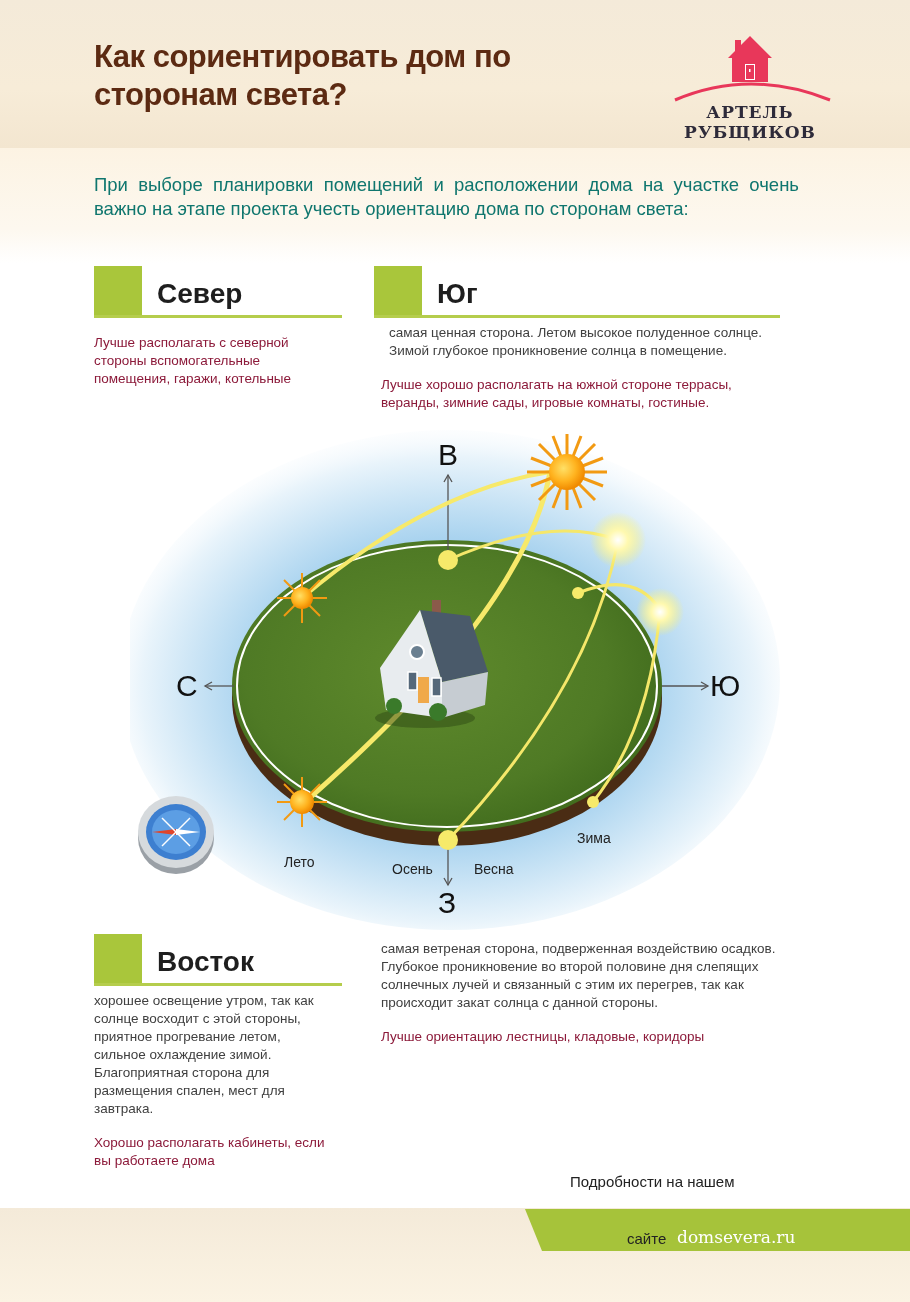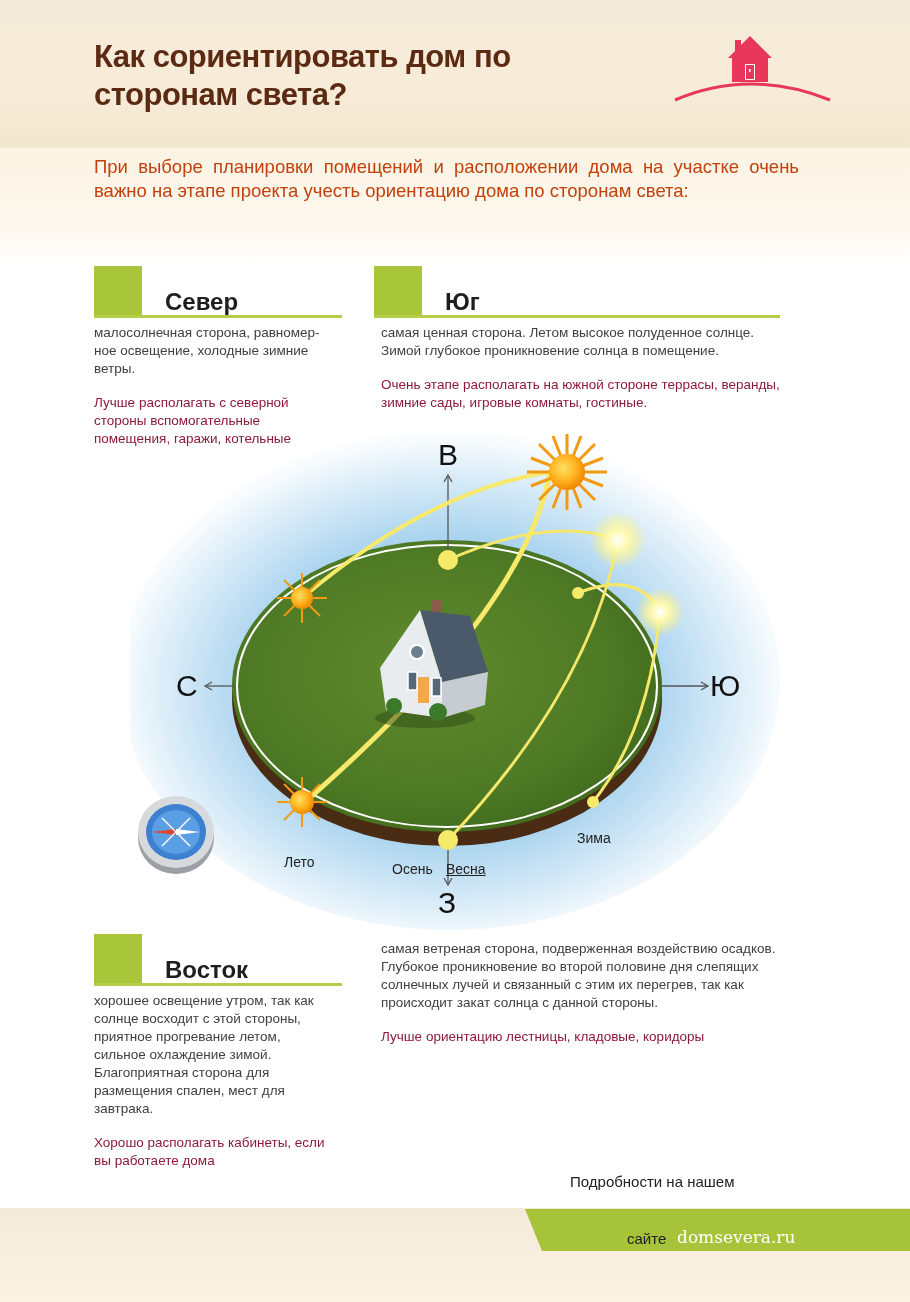--- a/index.html
+++ b/index.html
@@ -2,27 +2,27 @@
 <html><head>
 <meta charset="utf-8">
 <style>
   html,body{margin:0;padding:0;}
   body{width:910px;height:1302px;position:relative;overflow:hidden;background:#ffffff;font-family:"Liberation Sans","DejaVu Sans",sans-serif;}
   .header-band{position:absolute;left:0;top:0;width:910px;height:148px;background:linear-gradient(180deg,#f4ead9 0%,#f7ecd8 60%,#f3e6d0 100%);}
   .cream-band{position:absolute;left:0;top:148px;width:910px;height:115px;background:linear-gradient(180deg,#fcf3e3 0%,#fdf8ef 70%,#ffffff 100%);}
   .page-title{position:absolute;left:94px;top:38px;width:540px;font-size:31px;line-height:38px;font-weight:bold;color:#5c2a12;letter-spacing:-0.5px;margin:0;}
   .logo{position:absolute;left:660px;top:30px;width:190px;height:100px;}
   .logo-text{position:absolute;left:0;top:72px;width:180px;text-align:center;font-family:"DejaVu Serif",serif;font-size:17px;letter-spacing:1px;color:#2e2b3a;font-weight:bold;}
-  .intro{position:absolute;left:94px;top:155px;width:705px;font-size:18.5px;line-height:24px;color:#c2410c;text-align:justify;margin:0;}
+  .intro{position:absolute;left:94px;top:173px;width:705px;font-size:18.5px;line-height:24px;color:#0f766e;text-align:justify;margin:0;}
 
   .section{position:absolute;}
   .sec-head{position:relative;height:52px;}
   .sec-square{position:absolute;left:0;top:0;width:48px;height:52px;background:#a9c63b;}
   .sec-line{position:absolute;left:0;bottom:0;height:3px;background:#b5cd4c;}
-  .sec-title{position:absolute;left:63px;top:6px;font-size:24px;font-weight:bold;color:#1e1e1e;line-height:44px;margin:8px;}
+  .sec-title{position:absolute;left:63px;top:6px;font-size:28px;font-weight:bold;color:#1e1e1e;line-height:44px;margin:0;}
   .sec-body{font-size:13.5px;line-height:18px;color:#404040;margin:6px 0 0 0;}
   .sec-note{font-size:13.5px;line-height:18px;color:#8c1a3a;margin:16px 0 0 0;}
 
   .diagram{position:absolute;left:130px;top:430px;width:650px;height:500px;}
   .dir-label{position:absolute;font-size:30px;color:#111;line-height:30px;}
   .season{position:absolute;font-size:14px;color:#222;}
 
   .footer-band{position:absolute;left:0;top:1208px;width:910px;height:94px;background:linear-gradient(180deg,#f4ead9 0%,#fbf3e3 100%);}
   .footer-ribbon{position:absolute;left:525px;top:1209px;width:385px;height:42px;background:#a6c33a;clip-path:polygon(0 0,100% 0,100% 100%,17px 100%);}
   .footer-text1{position:absolute;left:570px;top:1173px;font-size:15px;color:#222;line-height:17px;text-align:center;}
@@ -39,42 +39,42 @@
 
 <div class="logo">
   <svg width="190" height="75" viewBox="0 0 190 75">
     <path d="M15 70 Q90 38 170 70" stroke="#e8375a" stroke-width="3" fill="none"></path>
     <polygon points="90,6 68,28 72,28 72,52 108,52 108,28 112,28" fill="#e8375a"></polygon>
     <rect x="75" y="10" width="6" height="14" fill="#e8375a"></rect>
     <rect x="85" y="34" width="10" height="16" fill="#ffffff"></rect>
     <rect x="86" y="35" width="8" height="14" fill="#e8375a"></rect>
     <rect x="89" y="39" width="1.5" height="3" fill="#ffffff"></rect>
   </svg>
+  <div class="logo-text">АРТЕЛЬ РУБЩИКОВ</div>
 </div>
 
 <p class="intro">При выборе планировки помещений и расположении дома на участке очень важно на этапе проекта учесть ориентацию дома по сторонам света:</p>
 
 <div class="section" style="left:94px;top:266px;width:250px;">
   <div class="sec-head">
     <div class="sec-square"></div>
     <div class="sec-line" style="width:248px;"></div>
     <h2 class="sec-title">Север</h2>
   </div>
-  <p class="sec-body" style="width:245px;">малосолнечная сторона, равномер-ное освещение, холодные зимние ветры.</p>
   <p class="sec-note" style="width:220px;">Лучше располагать с северной стороны вспомогательные помещения, гаражи, котельные</p>
 </div>
 
 <div class="section" style="left:374px;top:266px;width:410px;">
   <div class="sec-head">
     <div class="sec-square"></div>
     <div class="sec-line" style="width:406px;"></div>
     <h2 class="sec-title">Юг</h2>
   </div>
-  <p class="sec-body" style="width:410px;margin-left:7px;">самая ценная сторона. Летом высокое полуденное солнце. Зимой глубокое проникновение солнца в помещение.</p>
-  <p class="sec-note" style="width:410px;margin-left:7px;">Очень этапе располагать на южной стороне террасы, веранды, зимние сады, игровые комнаты, гостиные.</p>
+  <p class="sec-body" style="width:410px;margin-left:15px;">самая ценная сторона. Летом высокое полуденное солнце. Зимой глубокое проникновение солнца в помещение.</p>
+  <p class="sec-note" style="width:410px;margin-left:7px;">Лучше хорошо располагать на южной стороне террасы, веранды, зимние сады, игровые комнаты, гостиные.</p>
 </div>
 
 <div class="diagram">
   <svg width="650" height="500" viewBox="0 0 650 500">
     <defs>
       <radialGradient id="sky" cx="50%" cy="52%" r="55%">
         <stop offset="0%" stop-color="#5aa8dc"></stop>
         <stop offset="55%" stop-color="#a9d3ef"></stop>
         <stop offset="85%" stop-color="#e9f4fb"></stop>
         <stop offset="100%" stop-color="#ffffff" stop-opacity="0"></stop>
@@ -180,21 +180,21 @@
       <line x1="-14" y1="-14" x2="14" y2="14" stroke="#fff" stroke-width="1.5"></line>
       <line x1="-14" y1="14" x2="14" y2="-14" stroke="#fff" stroke-width="1.5"></line>
     </g>
   </svg>
   <span class="dir-label" style="left:308px;top:10px;">В</span>
   <span class="dir-label" style="left:46px;top:241px;">С</span>
   <span class="dir-label" style="left:580px;top:241px;">Ю</span>
   <span class="dir-label" style="left:308px;top:458px;">З</span>
   <span class="season" style="left:154px;top:424px;">Лето</span>
   <span class="season" style="left:262px;top:431px;">Осень</span>
-  <span class="season" style="left:316px;top:431px;text-decoration:underline;">Весна</span>
+  <span class="season" style="left:344px;top:431px;">Весна</span>
   <span class="season" style="left:447px;top:400px;">Зима</span>
 </div>
 
 <div class="section" style="left:94px;top:934px;width:250px;">
   <div class="sec-head">
     <div class="sec-square"></div>
     <div class="sec-line" style="width:248px;"></div>
     <h2 class="sec-title">Восток</h2>
   </div>
   <p class="sec-body" style="width:240px;">хорошее освещение утром, так как солнце восходит с этой стороны, приятное прогревание летом, сильное охлаждение зимой. Благоприятная сторона для размещения спален, мест для завтрака.</p>

